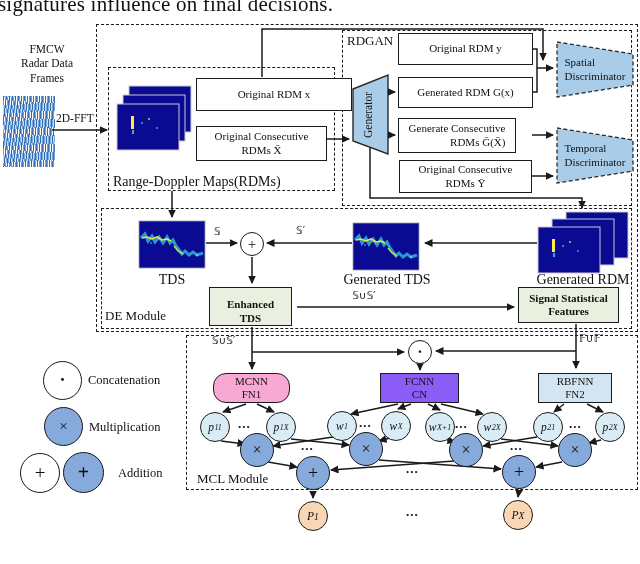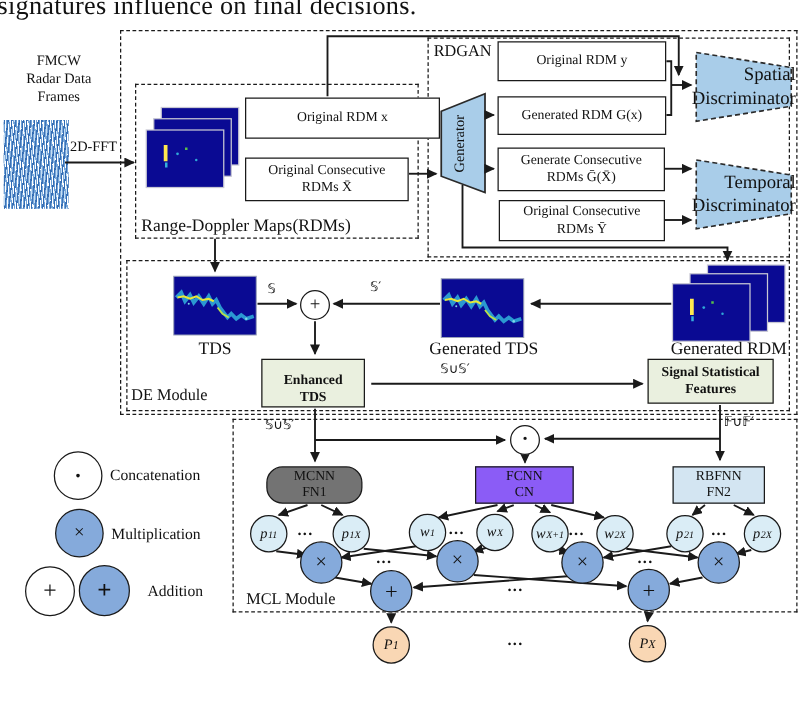--- a/index.html
+++ b/index.html
@@ -6,42 +6,42 @@
   .stage{position:relative;width:640px;height:564px;background:#fff;overflow:hidden;
          font-family:"Liberation Serif", serif;color:#111;}
   .abs{position:absolute;}
   .pre{white-space:pre-line;}
   .caption{top:-8px;left:-2px;font-size:21px;white-space:nowrap;letter-spacing:.2px;}
   .dashed{position:absolute;border:1.6px dashed #1a1a1a;box-sizing:border-box;}
   .wbox{position:absolute;box-sizing:border-box;background:#fff;border:1.7px solid #1a1a1a;
         display:flex;align-items:center;justify-content:center;text-align:center;
         font-size:11px;line-height:1.22;z-index:3;}
   .green{background:#eaf0df;}
-  .yellow{background:#737373;border-radius:13px;}
+  .yellow{background:#f9a8d4;border-radius:13px;}
   .gray{background:#8b5cf6;}
   .lblue{background:#d3e5f2;}
   .lab{position:absolute;z-index:4;font-size:14px;}
   .ctr{text-align:center;}
   .circ{position:absolute;box-sizing:border-box;border:1.5px solid #1a1a1a;border-radius:50%;
         display:flex;align-items:center;justify-content:center;z-index:4;background:#fff;}
   .node{width:30px;height:30px;background:#daedf6;border-width:1.3px;font-size:11.5px;font-style:italic;z-index:4;}
   .node sub{font-size:8px;font-style:italic;margin-left:.5px;}
   .op{width:34px;height:34px;background:#85aadb;font-size:16px;font-style:normal;z-index:4;}
   .outp{width:30px;height:30px;background:#f9d7b4;font-size:11.5px;font-style:italic;}
   .dots{position:absolute;z-index:5;font-size:13px;font-weight:bold;letter-spacing:1px;}
   .bb{font-family:"DejaVu Sans", sans-serif;font-size:10.5px;z-index:5;}
   svg.wires{position:absolute;left:0;top:0;z-index:2;}
   .rot{transform:rotate(-90deg);}
   .waveform{left:3px;top:96px;width:52px;height:71px;z-index:1;
     background:
       repeating-linear-gradient(97deg, rgba(40,100,175,.9) 0 1px, rgba(255,255,255,0) 1px 3px),
       repeating-linear-gradient(83deg, rgba(80,140,205,.75) 0 1px, rgba(255,255,255,0) 1px 2px),
       repeating-linear-gradient(90deg, rgba(150,195,235,.55) 0 1px, rgba(255,255,255,0) 1px 2px);}
   .trapz-text{position:absolute;z-index:4;display:flex;align-items:center;justify-content:center;
-        text-align:right;font-size:15px;line-height:1.25;}
+        text-align:left;font-size:11px;line-height:1.25;}
 </style>
 </head>
 <body>
 
 <div class="stage">
 
   <div class="abs caption">signatures influence on final decisions.</div>
 
   <div class="dashed" style="left:96px;top:24px;width:542px;height:308px;"></div>
   <div class="dashed" style="left:101px;top:208px;width:531px;height:121px;"></div>
@@ -67,21 +67,21 @@
       <span class="pre">Original  Consecutive
 RDMs X̄</span>
     </div>
 
   <div class="wbox" style="left:398px;top:33px;width:135px;height:32px;">
       <span class="pre">Original RDM y</span>
     </div>
   <div class="wbox" style="left:398px;top:77px;width:135px;height:31px;">
       <span class="pre">Generated RDM G(x)</span>
     </div>
-  <div class="wbox" style="left:398px;top:118px;width:134px;height:35px;">
+  <div class="wbox" style="left:398px;top:118px;width:118px;height:35px;text-align:right;">
       <span class="pre">Generate Consecutive
 RDMs Ḡ(X̄)</span>
     </div>
   <div class="wbox" style="left:399px;top:160px;width:133px;height:33px;">
       <span class="pre">Original  Consecutive
 RDMs Ȳ</span>
     </div>
 
   <div class="wbox green" style="left:209px;top:287px;width:83px;height:39px;font-weight:bold;align-items:flex-end;">
       <span class="pre">Enhanced

